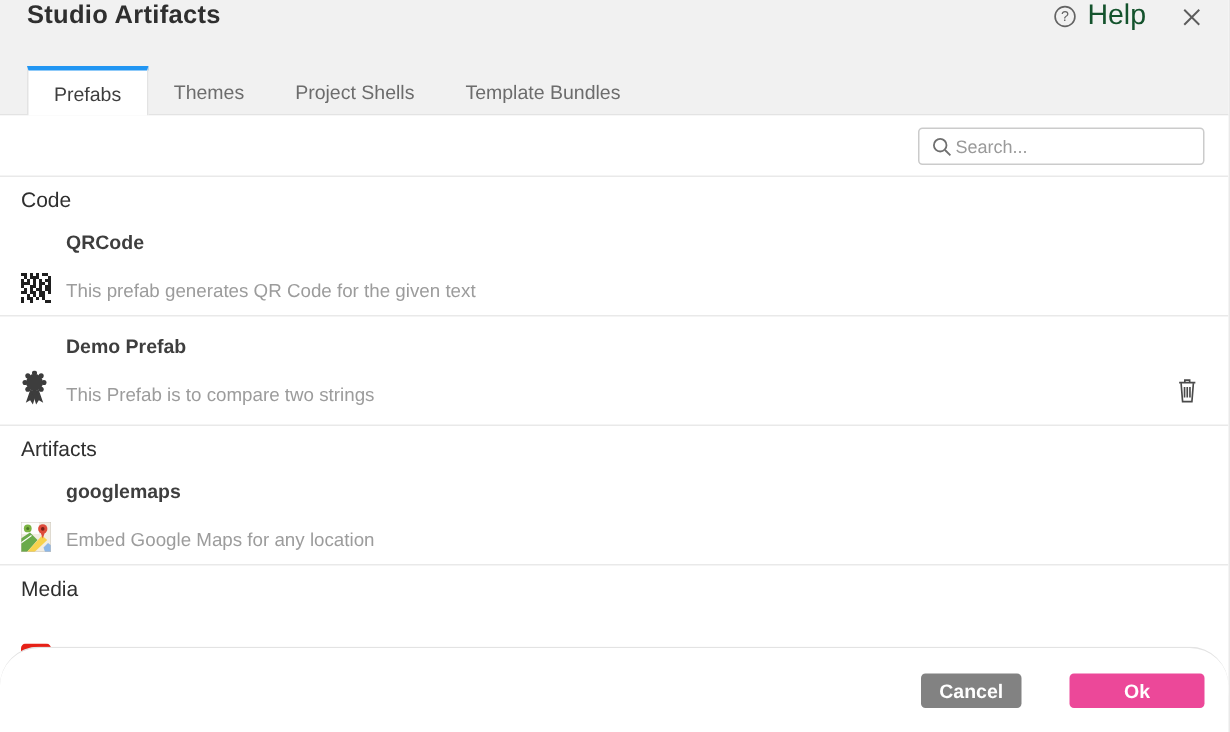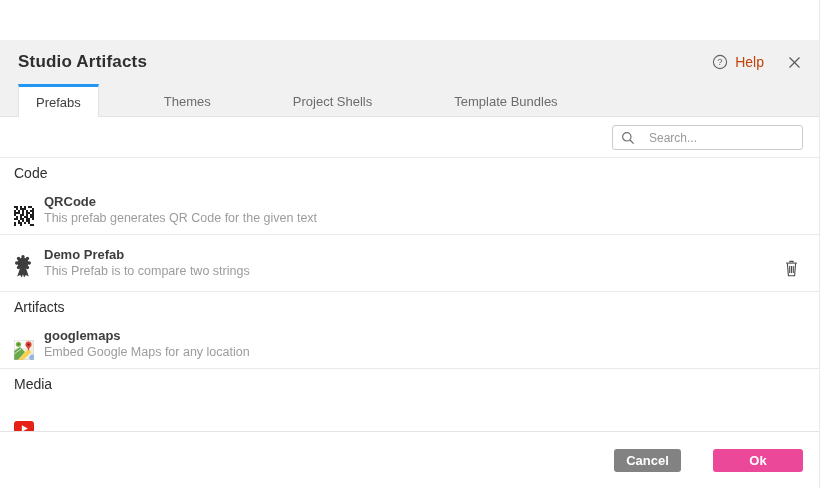--- a/index.html
+++ b/index.html
@@ -4,75 +4,74 @@
 <style>
   html,body { margin:0; padding:0; background:#fff; }
   * { box-sizing:border-box; }
   .dialog {
     position:relative; width:820px; height:488px; background:#fff;
     font-family:"Liberation Sans", sans-serif; overflow:hidden;
     border-right:1px solid #e9e9e9;
   }
   
   .header {
-    height:44px; background:#f1f1f1; display:flex; align-items:center;
+    height:44px; background:#f1f1f1; display:flex; align-items:flex-start;
     padding:0 18px;
-    margin-top:40px;
   }
   .title { font-size:17px; font-weight:600; color:#2f2f2f; letter-spacing:.2px; }
   .header-actions { margin-left:auto; display:flex; align-items:center; }
   .help-btn { display:flex; align-items:center; gap:7px; cursor:pointer; }
-  .help-label { font-size:14px; color:#c2410c; }
+  .help-label { font-size:19px; color:#14532d; }
   .close-btn { margin-left:24px; cursor:pointer; display:flex; }
   
   .tabbar {
     height:33px; background:#f1f1f1; border-bottom:1px solid #e3e3e3;
-    display:flex; padding-left:18px; align-items:stretch;gap:48px;
+    display:flex; padding-left:18px; align-items:stretch;
   }
   .tab {
     padding:0 17px; display:flex; align-items:center; font-size:13px;
     color:#6c6c6c; cursor:pointer; border-top:3px solid transparent;
   }
   .tab.active {
     background:#fff; border-top:3px solid #2196f3;
     border-left:1px solid #e3e3e3; border-right:1px solid #e3e3e3;
     color:#3e3e3e; margin-bottom:-1px;
   }
   
   .search-row { height:41px; position:relative; border-bottom:1px solid #e9e9e9; background:#fff; }
   .search-box {
     position:absolute; right:16px; top:8px; width:191px; height:25px;
     border:1px solid #cbcbcb; border-radius:3px; background:#fff;
-    display:flex; align-items:center; padding:0 8px; gap:12px;
+    display:flex; align-items:center; padding:0 8px; gap:0;
   }
   .search-box input {
     border:none; outline:none; flex:1; font-size:12px; color:#333;
     font-family:"Liberation Sans", sans-serif; min-width:0; background:transparent;
   }
   .search-box input::placeholder { color:#9a9a9a; }
   
   .section-header {
     padding:7px 18px 5px 14px; font-size:14px; font-weight:500; color:#2f2f2f;
   }
   .item {
     display:flex; align-items:flex-end; padding:7px 16px 8px 14px;
     border-bottom:1px solid #e9e9e9; min-height:47px;
   }
   .item.tall { padding-top:11px; padding-bottom:12px; }
   .item.last { border-bottom:none; }
   .item-icon { width:20px; flex:none; margin-right:10px; display:flex; align-items:center; }
   .item-text { flex:1; padding-top:1px; }
   .item-title { font-size:13px; font-weight:700; color:#3e3e3e; line-height:16px; }
-  .item-desc { font-size:12.5px; color:#9c9c9c; line-height:15px; margin-top:1px; }
+  .item-desc { font-size:12.5px; color:#9c9c9c; line-height:15px; margin-top:17px; }
   .trash-btn { flex:none; cursor:pointer; display:flex; padding:2px; margin-right:2px; }
   
   .footer {
     position:absolute; left:0; right:0; bottom:0; height:57px; background:#fff;
     border-top:1px solid #e3e3e3; display:flex; align-items:center;
-    justify-content:flex-end; padding-right:16px;
+    justify-content:flex-end; padding-right:16px;border-radius:26px;
   }
   .btn {
     height:23px; border:none; border-radius:3px; color:#fff; font-size:13px;
     font-weight:700; cursor:pointer; font-family:"Liberation Sans", sans-serif;
     line-height:1;
   }
   .btn-cancel { width:67px; background:#828282; margin-right:32px; }
   .btn-ok { width:90px; background:#ec4899; }
 </style>
 </head>

